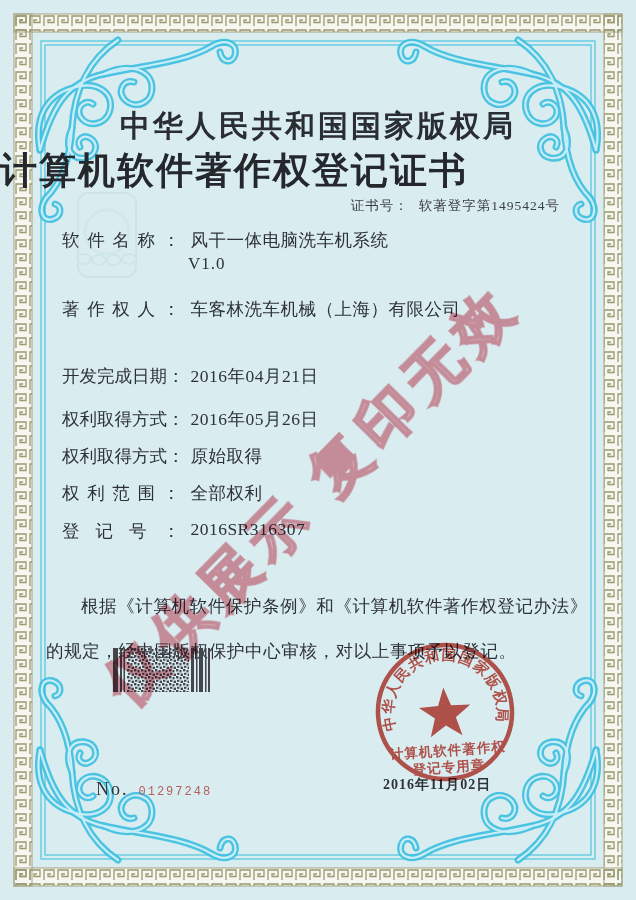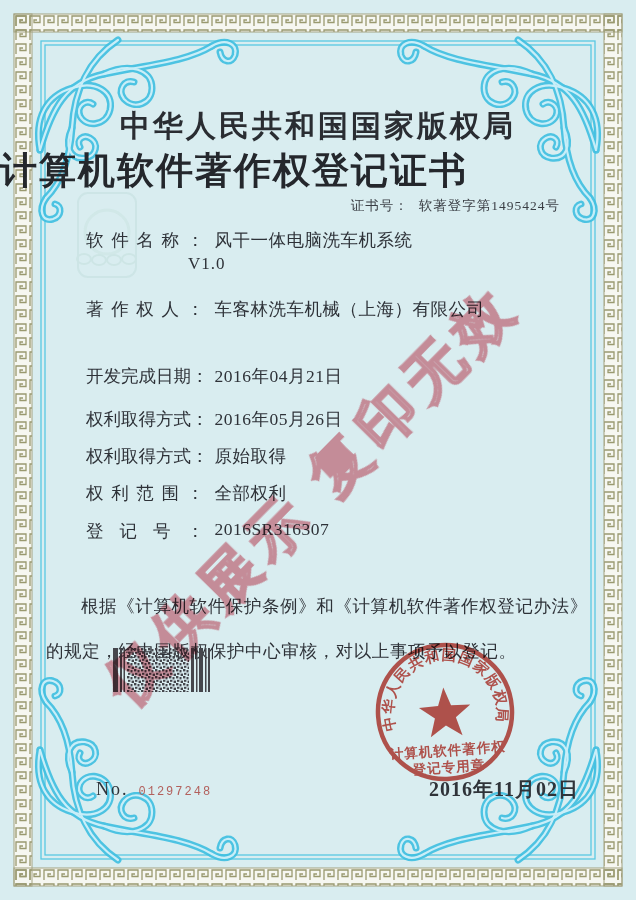--- a/index.html
+++ b/index.html
@@ -15,37 +15,37 @@
 
   .title1{left:0;top:106px;width:636px;text-align:center;
     font-size:30px;font-weight:bold;letter-spacing:3px;color:#2a2d32;}
   .title2{left:0;top:146px;width:636px;text-align:left;
     font-size:37px;font-weight:bold;letter-spacing:2px;color:#24272c;}
   .certno{top:197px;right:76px;font-size:13.5px;color:#3a3e44;letter-spacing:1px;}
   .certno .lbl{margin-right:10px;}
 
   .row{left:62px;font-size:17.5px;white-space:nowrap;}
   .row .lbl{display:inline-block;width:118px;text-align:justify;text-align-last:justify;
-    vertical-align:top;color:#2e3238;margin-left:24px;}
+    vertical-align:top;color:#2e3238;}
   .row .val{margin-left:6px;letter-spacing:0.5px;color:#2e3238;text-align:right;}
   .val2{left:188px;font-size:17px;letter-spacing:1px;}
 
   .statement{left:46px;top:566px;width:548px;font-size:17.5px;line-height:45px;
     text-indent:2em;letter-spacing:0.6px;color:#2e3238;}
 
   .watermark{left:312px;top:495px;transform:translate(-50%,-50%) rotate(-45.5deg);
     font-size:58px;font-weight:bold;letter-spacing:9px;white-space:nowrap;
     color:transparent;-webkit-text-stroke:2.2px rgba(223,116,131,0.75);
     mix-blend-mode:multiply;}
 
   .barcode{left:113px;top:648px;}
   .seal{left:375px;top:640px;mix-blend-mode:multiply;opacity:0.9;}
   .seal text{font-family:"Liberation Serif","DejaVu Serif",serif;}
-  .sealdate{left:383px;top:776px;font-size:20px;letter-spacing:1px;color:#2f3339;
-    font-weight:bold;margin-left:46px;}
+  .sealdate{left:383px;top:776px;font-size:14px;letter-spacing:1px;color:#2f3339;
+    font-weight:bold;}
 
   .serial{left:96px;top:779px;font-size:18px;}
   .serial .no{color:#2f3339;letter-spacing:2px;margin-top:19px;}
   .serial .num{font-family:Liberation Mono, monospace;
     font-size:12px;color:#b2605c;letter-spacing:2px;margin-left:10px;}
 </style>
 </head>
 <body>
 
 <div class="cert">

